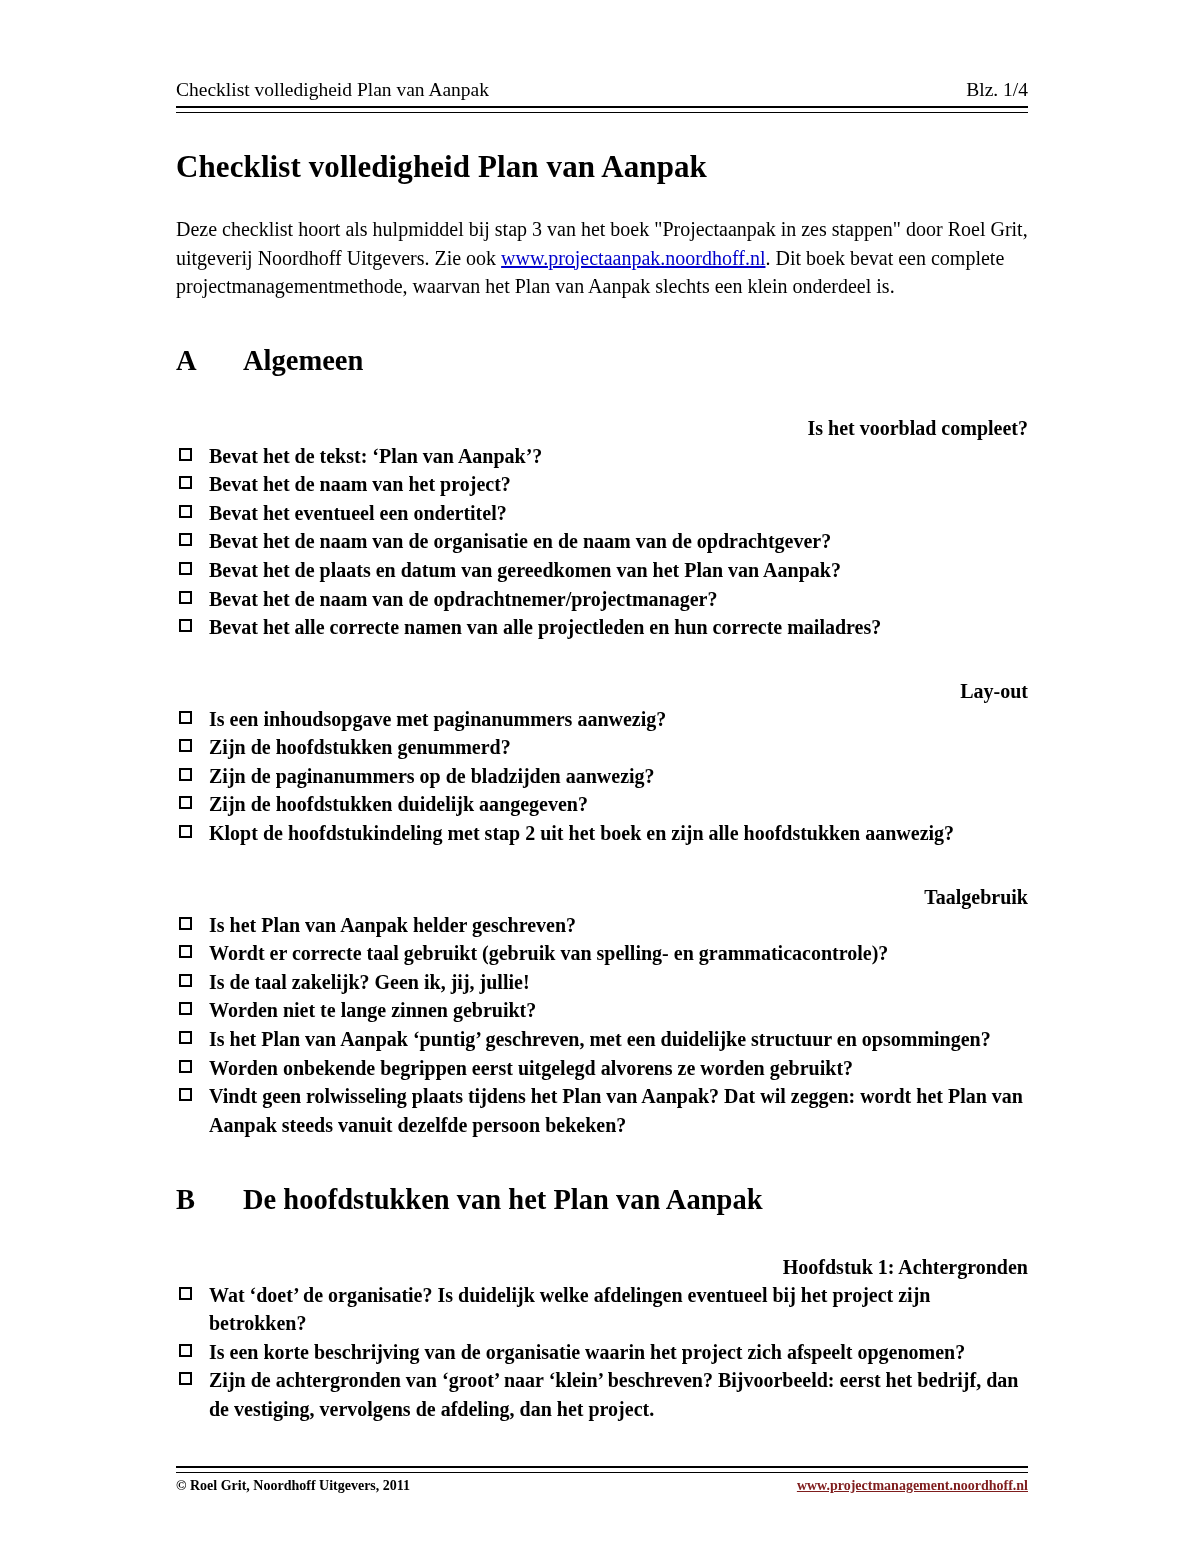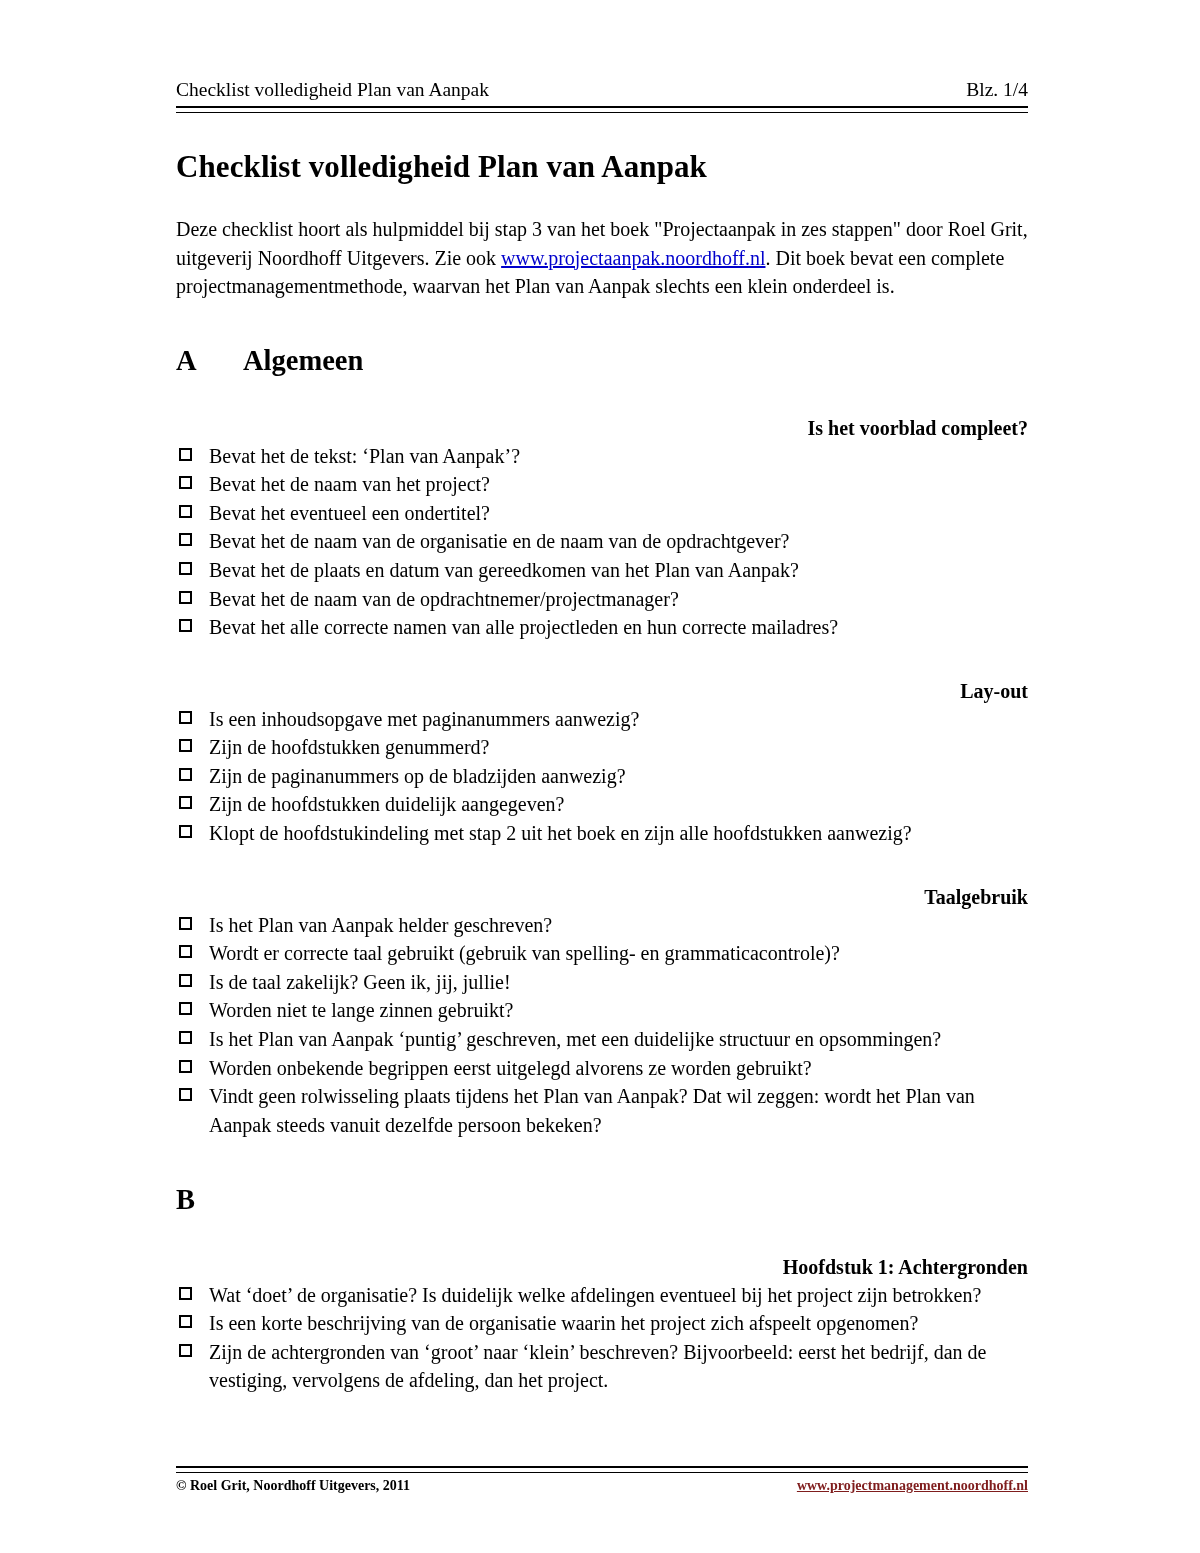--- a/index.html
+++ b/index.html
@@ -116,20 +116,21 @@
     list-style: none;
     margin: 0;
     padding: 0;
   }
   ul.checklist li {
     position: relative;
     padding-left: 33px;
     margin: 0;
     line-height: 1.43;
     font-size: 20px;
+    font-weight: bold;
   }
   ul.checklist li .cbx {
     position: absolute;
     left: 3px;
     top: 6px;
     width: 13px;
     height: 13px;
     border: 2px solid #000;
     box-sizing: border-box;
     display: block;
@@ -248,20 +249,21 @@
             <span class="cbx"></span>
             <span class="txt">Worden onbekende begrippen eerst uitgelegd alvorens ze worden gebruikt?</span>
           </li>
           <li>
             <span class="cbx"></span>
             <span class="txt">Vindt geen rolwisseling plaats tijdens het Plan van Aanpak? Dat wil zeggen: wordt het Plan van Aanpak steeds vanuit dezelfde persoon bekeken?</span>
           </li>
         </ul>
         <h2 class="section-heading">
           <span class="sec-letter">B</span>
+          <span class="sec-name">De hoofdstukken van het Plan van Aanpak</span>
         </h2>
         <h3 class="sub-heading">Hoofdstuk 1: Achtergronden</h3>
         <ul class="checklist">
           <li>
             <span class="cbx"></span>
             <span class="txt">Wat ‘doet’ de organisatie? Is duidelijk welke afdelingen eventueel bij het project zijn betrokken?</span>
           </li>
           <li>
             <span class="cbx"></span>
             <span class="txt">Is een korte beschrijving van de organisatie waarin het project zich afspeelt opgenomen?</span>

